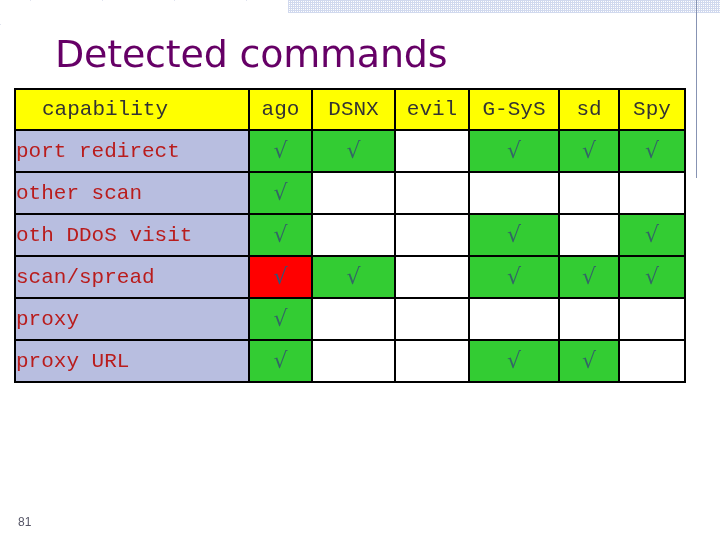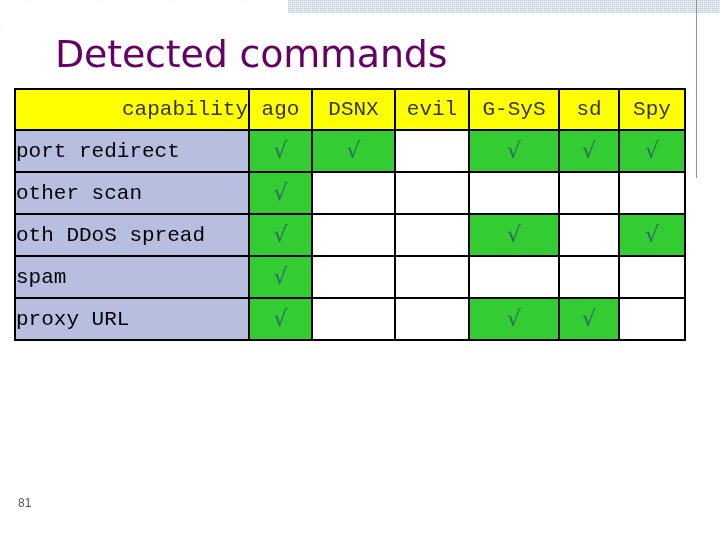--- a/index.html
+++ b/index.html
@@ -105,28 +105,28 @@
   }
   
   #cap-table thead th {
     background: #ffff00;
     color: #333333;
     font-size: 21px;
     text-align: center;
     height: 39px;
   }
   #cap-table thead th.cap-head {
-    text-align: right;
-    padding-left: 12px;
+    text-align: left;
+    padding-left: 26px;
     margin-top: 29px;
   }
   
   td.row-label {
     background: #b8bee0;
-    color: #000000;
+    color: #b91c1c;
     font-size: 21px;
     text-align: left;
     padding-left: 10px;
     white-space: nowrap;
   }
   
   td.cell {
     text-align: center;
     vertical-align: middle;
     background: #ffffff;
@@ -148,21 +148,21 @@
   col.c-dsnx { width: 83px;  }
   col.c-evil { width: 74px;  }
   col.c-gsys { width: 90px;  }
   col.c-sd   { width: 60px;  }
   col.c-spy  { width: 66px;  }
 
   
   #page-number {
     position: absolute;
     left: 18px;
-    top: 496px;
+    top: 515px;
     font-size: 12px;
     color: #555566;
     font-family: "Liberation Sans", sans-serif;
     z-index: 3;
   }
 </style>
 </head>
 <body>
 
 <div id="bg-guides">
@@ -218,30 +218,39 @@
       <tr>
         <td class="row-label">other scan</td>
         <td class="cell on"><span class="tick">√</span></td>
         <td class="cell"><span class="tick"></span></td>
         <td class="cell"><span class="tick"></span></td>
         <td class="cell"><span class="tick"></span></td>
         <td class="cell"><span class="tick"></span></td>
         <td class="cell"><span class="tick"></span></td>
       </tr>
       <tr>
-        <td class="row-label">oth DDoS spread</td>
-        <td class="cell on"><span class="tick">√</span></td>
-        <td class="cell"><span class="tick"></span></td>
-        <td class="cell"><span class="tick"></span></td>
-        <td class="cell on"><span class="tick">√</span></td>
-        <td class="cell"><span class="tick"></span></td>
-        <td class="cell on"><span class="tick">√</span></td>
-      </tr>
-      <tr>
-        <td class="row-label">spam</td>
+        <td class="row-label">oth DDoS visit</td>
+        <td class="cell on"><span class="tick">√</span></td>
+        <td class="cell"><span class="tick"></span></td>
+        <td class="cell"><span class="tick"></span></td>
+        <td class="cell on"><span class="tick">√</span></td>
+        <td class="cell"><span class="tick"></span></td>
+        <td class="cell on"><span class="tick">√</span></td>
+      </tr>
+      <tr>
+        <td class="row-label">scan/spread</td>
+        <td class="cell alert"><span class="tick">√</span></td>
+        <td class="cell on"><span class="tick">√</span></td>
+        <td class="cell"><span class="tick"></span></td>
+        <td class="cell on"><span class="tick">√</span></td>
+        <td class="cell on"><span class="tick">√</span></td>
+        <td class="cell on"><span class="tick">√</span></td>
+      </tr>
+      <tr>
+        <td class="row-label">proxy</td>
         <td class="cell on"><span class="tick">√</span></td>
         <td class="cell"><span class="tick"></span></td>
         <td class="cell"><span class="tick"></span></td>
         <td class="cell"><span class="tick"></span></td>
         <td class="cell"><span class="tick"></span></td>
         <td class="cell"><span class="tick"></span></td>
       </tr>
       <tr>
         <td class="row-label">proxy URL</td>
         <td class="cell on"><span class="tick">√</span></td>

